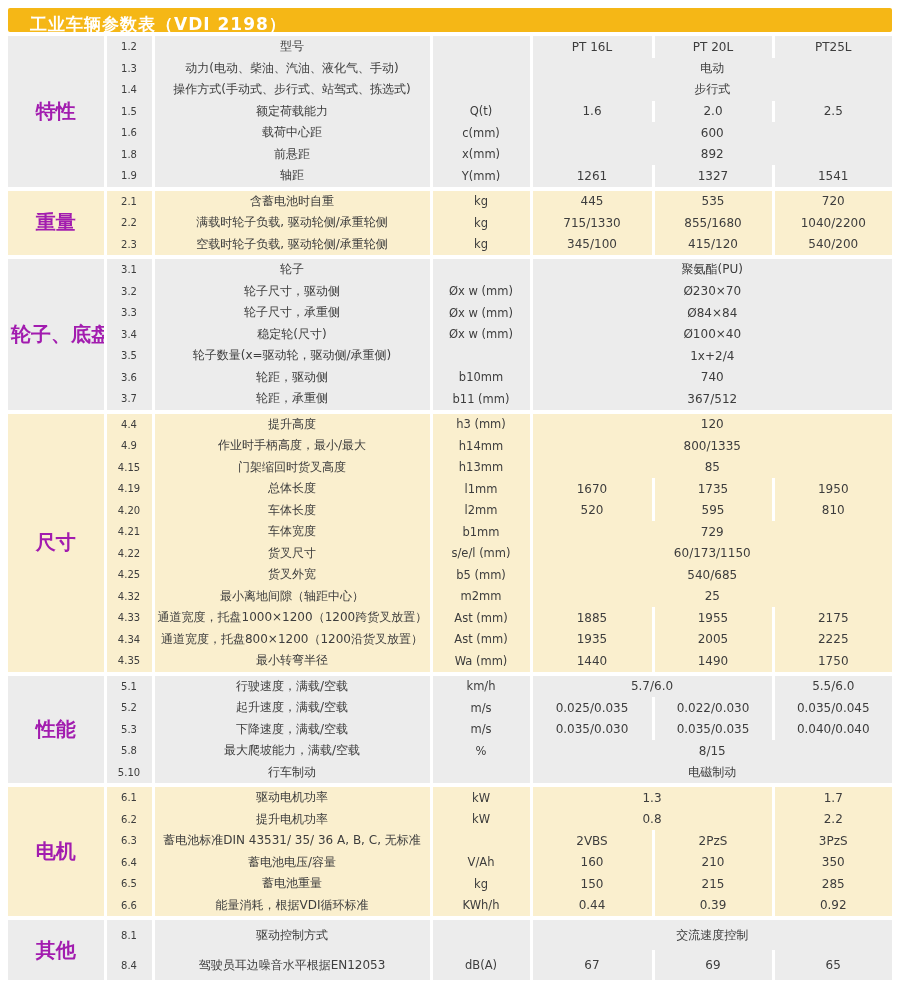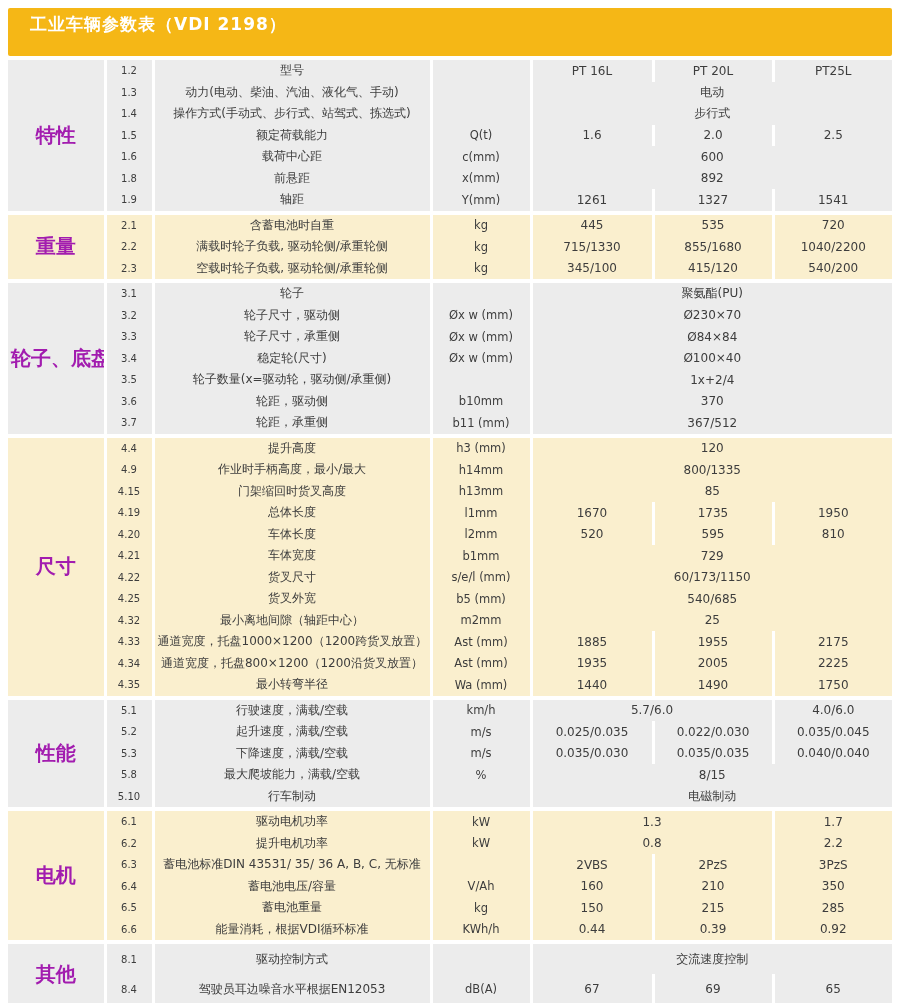--- a/index.html
+++ b/index.html
@@ -1,20 +1,20 @@
 <!DOCTYPE html>
 <html><head>
 <meta charset="utf-8">
 <style>
   html,body{margin:0;padding:0;background:#ffffff;}
   body{width:900px;font-family:"DejaVu Sans","Liberation Sans",sans-serif;color:#3d3d3d;}
   .page{padding:8px 8px 0 8px;}
   .titlebar{
     background:#F5B716;color:#ffffff;font-weight:bold;font-size:17px;
-    height:48px;line-height:32px;padding-left:22px;letter-spacing:1px;
+    height:24px;line-height:32px;padding-left:22px;letter-spacing:1px;
     border-radius:2px;box-sizing:border-box;
   }
   table.sec{
     border-collapse:collapse;table-layout:fixed;width:884px;
     margin-top:4px;font-size:12px;
   }
   table.sec td{
     height:21.5px;padding:0 3px;text-align:center;vertical-align:middle;
     overflow:hidden;white-space:nowrap;
   }
@@ -174,21 +174,21 @@
           <tr>
             <td class="c-num">3.5</td>
             <td class="c-desc">轮子数量(x=驱动轮，驱动侧/承重侧)</td>
             <td class="c-unit"></td>
             <td class="c-val" colspan="3">1x+2/4</td>
           </tr>
           <tr>
             <td class="c-num">3.6</td>
             <td class="c-desc">轮距，驱动侧</td>
             <td class="c-unit">b10mm</td>
-            <td class="c-val" colspan="3">370</td>
+            <td class="c-val" colspan="3">740</td>
           </tr>
           <tr>
             <td class="c-num">3.7</td>
             <td class="c-desc">轮距，承重侧</td>
             <td class="c-unit">b11 (mm)</td>
             <td class="c-val" colspan="3">367/512</td>
           </tr>
         </tbody>
       </table>
       <table class="sec cream">
@@ -297,21 +297,21 @@
           <col style="width: 120px;">
           <col style="width: 119px;">
         </colgroup>
         <tbody>
           <tr>
             <td class="c-group" rowspan="5">性能</td>
             <td class="c-num">5.1</td>
             <td class="c-desc">行驶速度，满载/空载</td>
             <td class="c-unit">km/h</td>
             <td class="c-val" colspan="2">5.7/6.0</td>
-            <td class="c-val">4.0/6.0</td>
+            <td class="c-val">5.5/6.0</td>
           </tr>
           <tr>
             <td class="c-num">5.2</td>
             <td class="c-desc">起升速度，满载/空载</td>
             <td class="c-unit">m/s</td>
             <td class="c-val">0.025/0.035</td>
             <td class="c-val">0.022/0.030</td>
             <td class="c-val">0.035/0.045</td>
           </tr>
           <tr>

